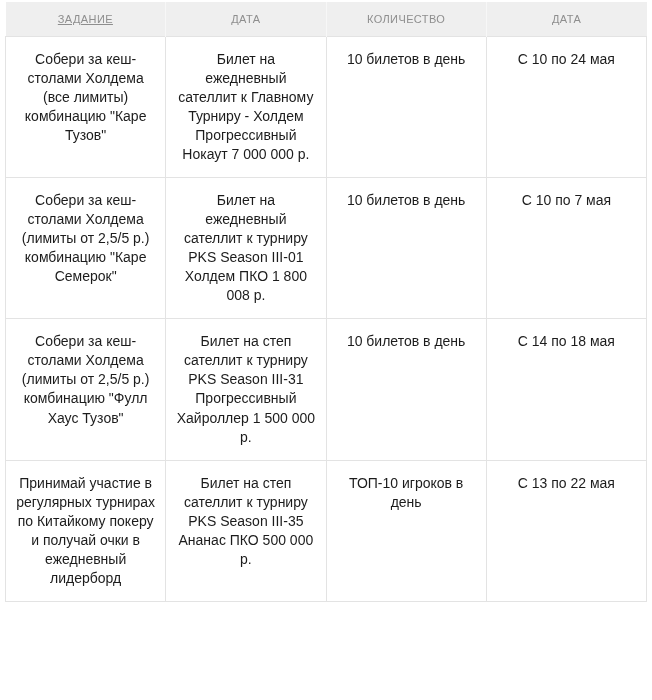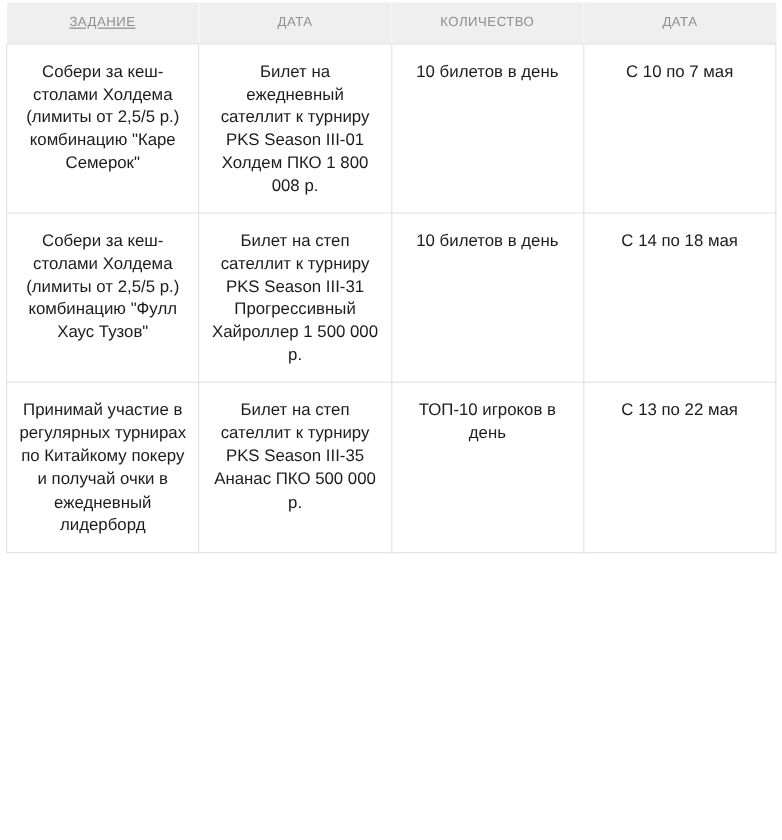--- a/index.html
+++ b/index.html
@@ -55,20 +55,26 @@
     </colgroup>
     <thead>
       <tr>
         <th>ЗАДАНИЕ</th>
         <th>ДАТА</th>
         <th>КОЛИЧЕСТВО</th>
         <th>ДАТА</th>
       </tr>
     </thead>
     <tbody>
+  <tr>
+    <td>Собери за кеш-столами Холдема (все лимиты) комбинацию "Каре Тузов"</td>
+    <td>Билет на ежедневный сателлит к Главному Турниру - Холдем Прогрессивный Нокаут 7 000 000 р.</td>
+    <td>10 билетов в день</td>
+    <td>С 10 по 24 мая</td>
+  </tr>
 
   <tr>
     <td>Собери за кеш-столами Холдема (лимиты от 2,5/5 р.) комбинацию "Каре Семерок"</td>
     <td>Билет на ежедневный сателлит к турниру PKS Season III-01 Холдем ПКО 1 800 008 р.</td>
     <td>10 билетов в день</td>
     <td>С 10 по 7 мая</td>
   </tr>
 
   <tr>
     <td>Собери за кеш-столами Холдема (лимиты от 2,5/5 р.) комбинацию "Фулл Хаус Тузов"</td>

